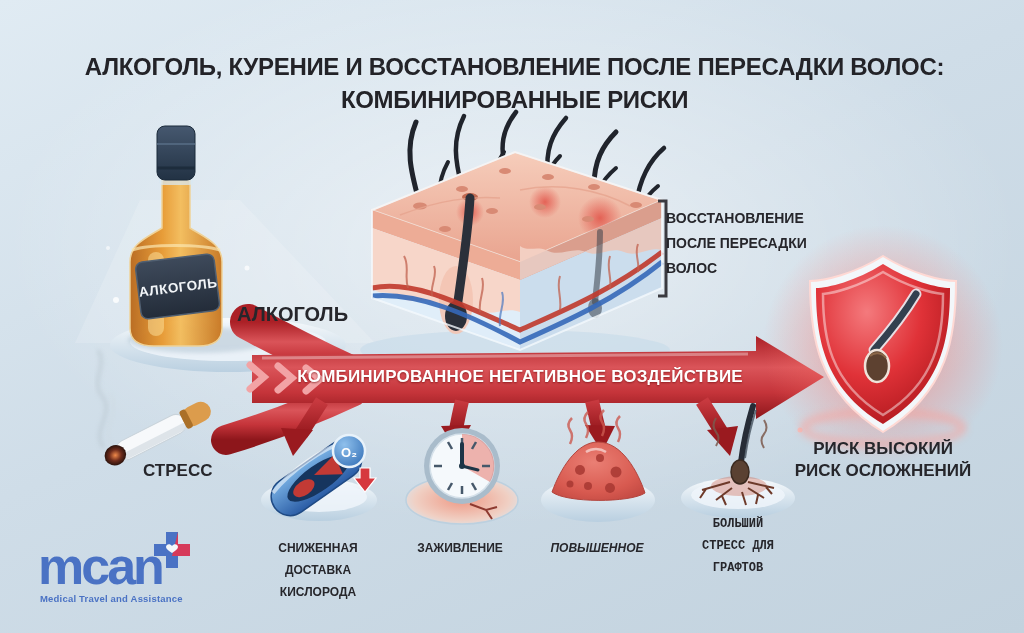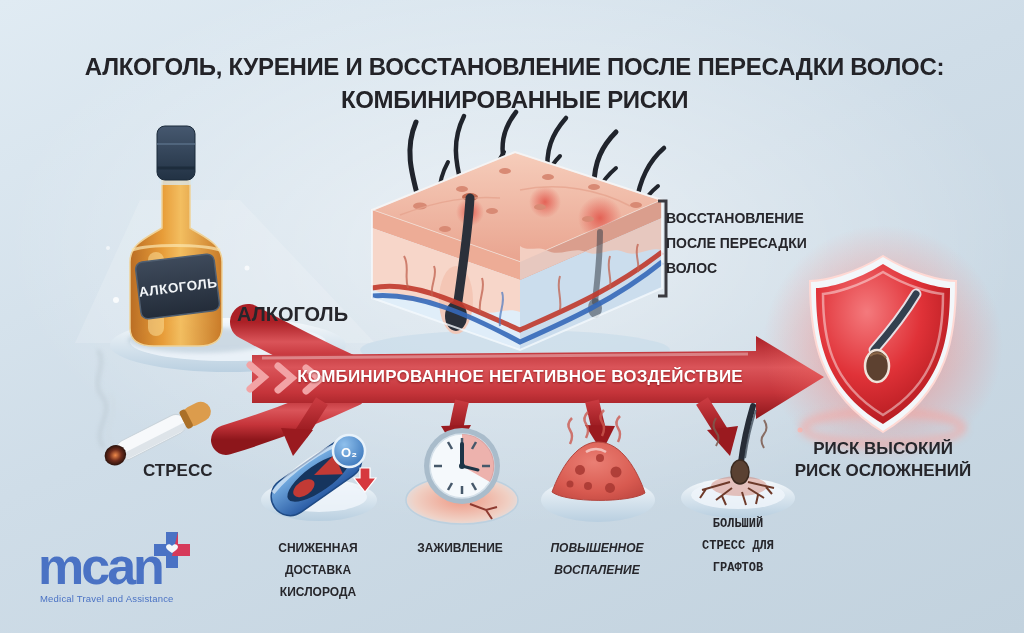--- a/index.html
+++ b/index.html
@@ -17,21 +17,21 @@
   svg{position:absolute;left:0;top:0;}
   .banner-text{
     left:280px;top:366px;width:480px;text-align:center;color:#fff;font-size:17px;
     letter-spacing:.2px;text-shadow:0 1px 2px rgba(110,10,12,.65);
   }
   .effect-label{font-size:12px;line-height:22px;text-align:center;}
   .logo-name{
     position:absolute;left:38px;top:540px;font-weight:bold;font-size:52px;
     letter-spacing:-3px;color:var(--logo-blue,#4a72c4);line-height:1;
   }
-  .logo-tagline{position:absolute;left:40px;top:593px;font-size:9.5px;font-weight:normal;
+  .logo-tagline{position:absolute;left:40px;top:593px;font-size:9.5px;font-weight:bold;
     color:var(--logo-blue,#4a72c4);letter-spacing:.2px;}
 </style>
 </head>
 <body>
 
 <div class="canvas">
 
   <svg width="1024" height="633" viewBox="0 0 1024 633">
     <defs>
       <linearGradient id="amber" x1="0" y1="0" x2="1" y2="0">
@@ -336,21 +336,20 @@
   <div class="lbl effect-label" style="left:243px;top:537px;width:150px;">
     <span>СНИЖЕННАЯ</span>
     <span>ДОСТАВКА</span>
     <span>КИСЛОРОДА</span>
   </div>
   <div class="lbl effect-label" style="left:385px;top:537px;width:150px;">
     <span>ЗАЖИВЛЕНИЕ</span>
   </div>
   <div class="lbl effect-label" style="left:522px;top:537px;width:150px;font-style:italic;">
     <span>ПОВЫШЕННОЕ</span>
-    <span>ВОСПАЛЕНИЕ</span>
   </div>
   <div class="lbl effect-label" style="left:663px;top:513px;width:150px;font-family:Liberation Mono, monospace;">
     <span>БОЛЬШИЙ</span>
     <span>СТРЕСС ДЛЯ</span>
     <span>ГРАФТОВ</span>
   </div>
 
   <div class="lbl center" style="left:790px;top:438px;width:186px;font-size:17px;line-height:22px;">
     <span>РИСК ВЫСОКИЙ</span>
     <span>РИСК ОСЛОЖНЕНИЙ</span>

